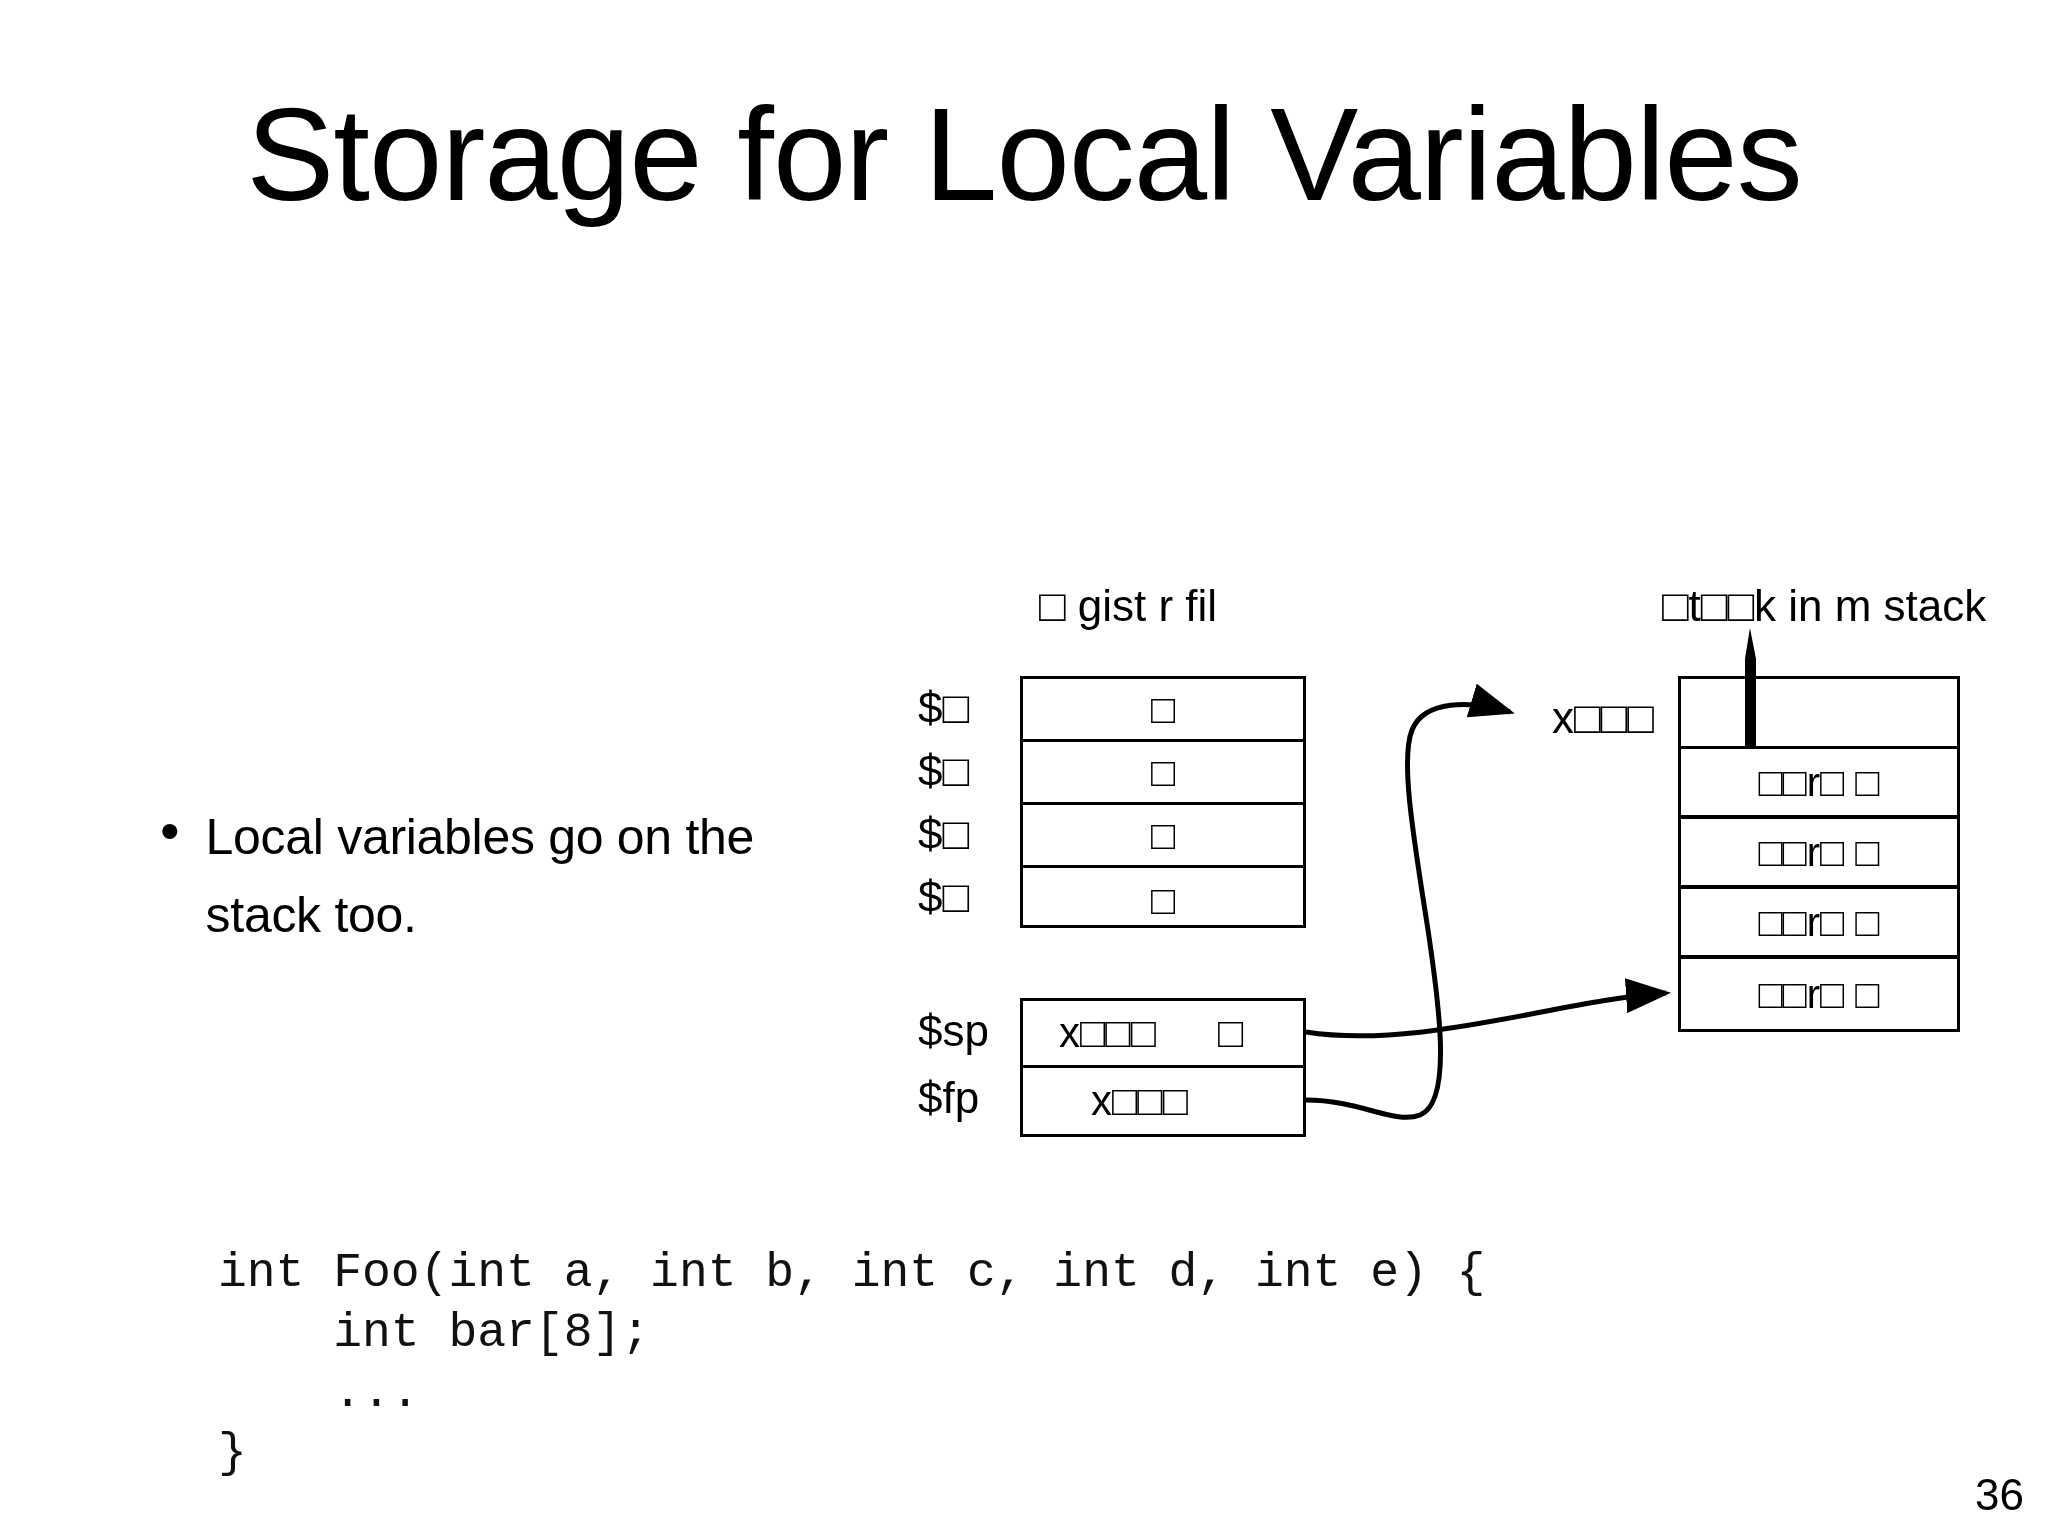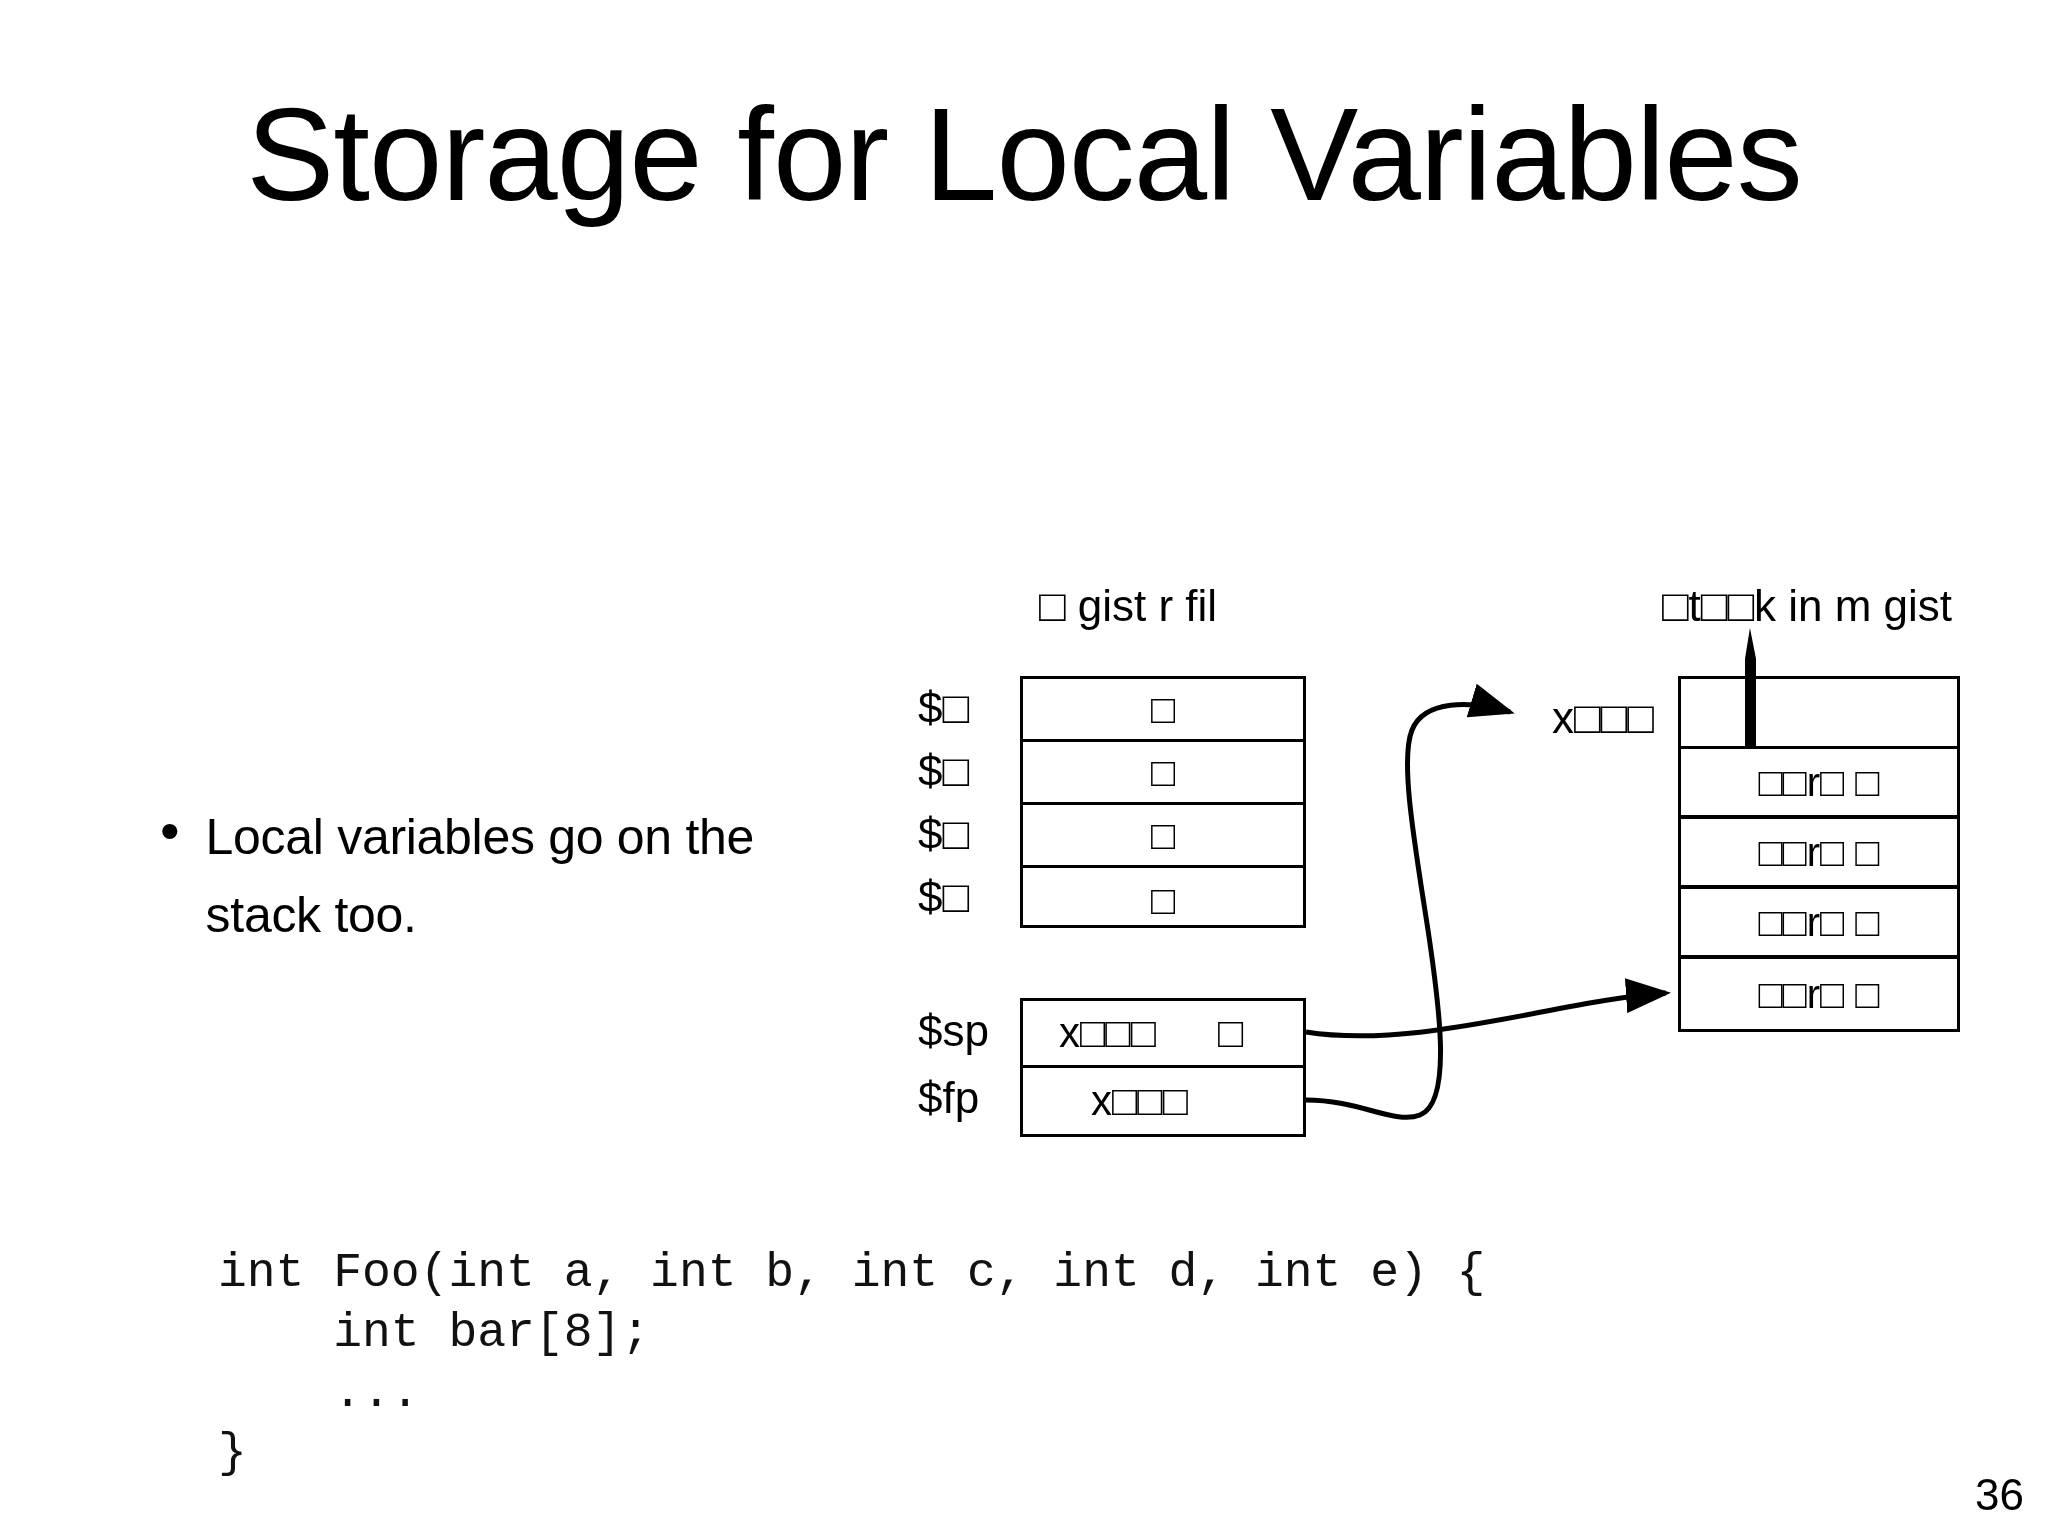--- a/index.html
+++ b/index.html
@@ -264,21 +264,21 @@
     <span class="spfp-val" id="sp-val">x□□□</span>
     <span class="spfp-val" id="sp-val-tail">□</span>
   </div>
   <div class="spfp-row">
     <span class="spfp-val" id="fp-val">x□□□</span>
   </div>
 </div>
 
 <div class="diagram-label" id="address-label" style="left:1552px; top:694px;">x□□□</div>
 
-<div class="diagram-label" id="stack-caption">□t□□k  in m  gist</div>
+<div class="diagram-label" id="stack-caption">□t□□k  in m  stack</div>
 
 <div id="stack-box">
   <div class="stack-cell" id="stack-cell-top">
     <span class="stack-val"></span>
   </div>
   <div class="stack-cell">
     <span class="stack-val">□□r□ □</span>
   </div>
   <div class="stack-cell">
     <span class="stack-val">□□r□ □</span>

